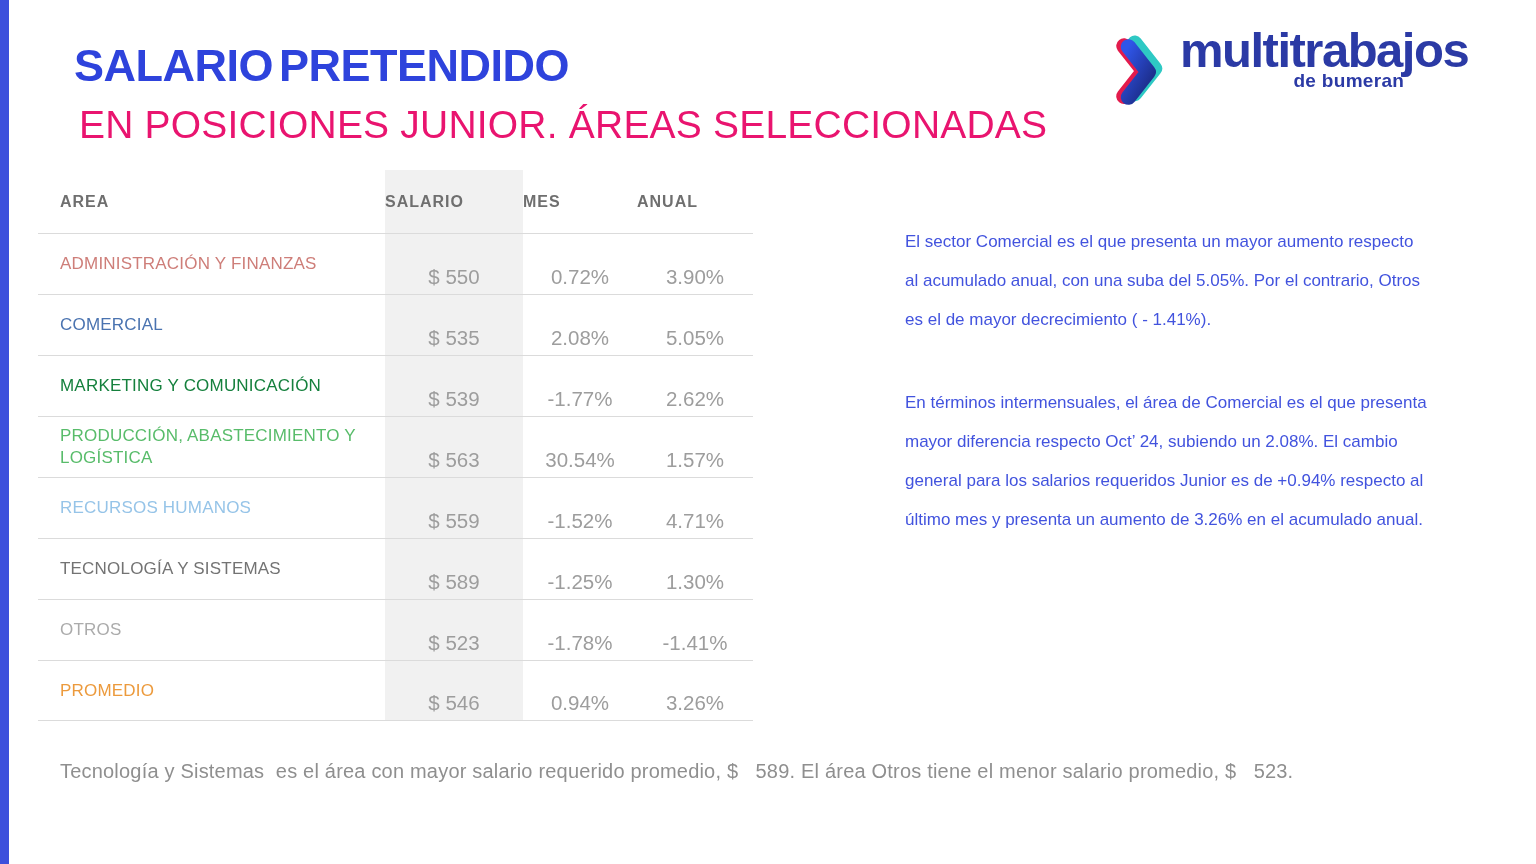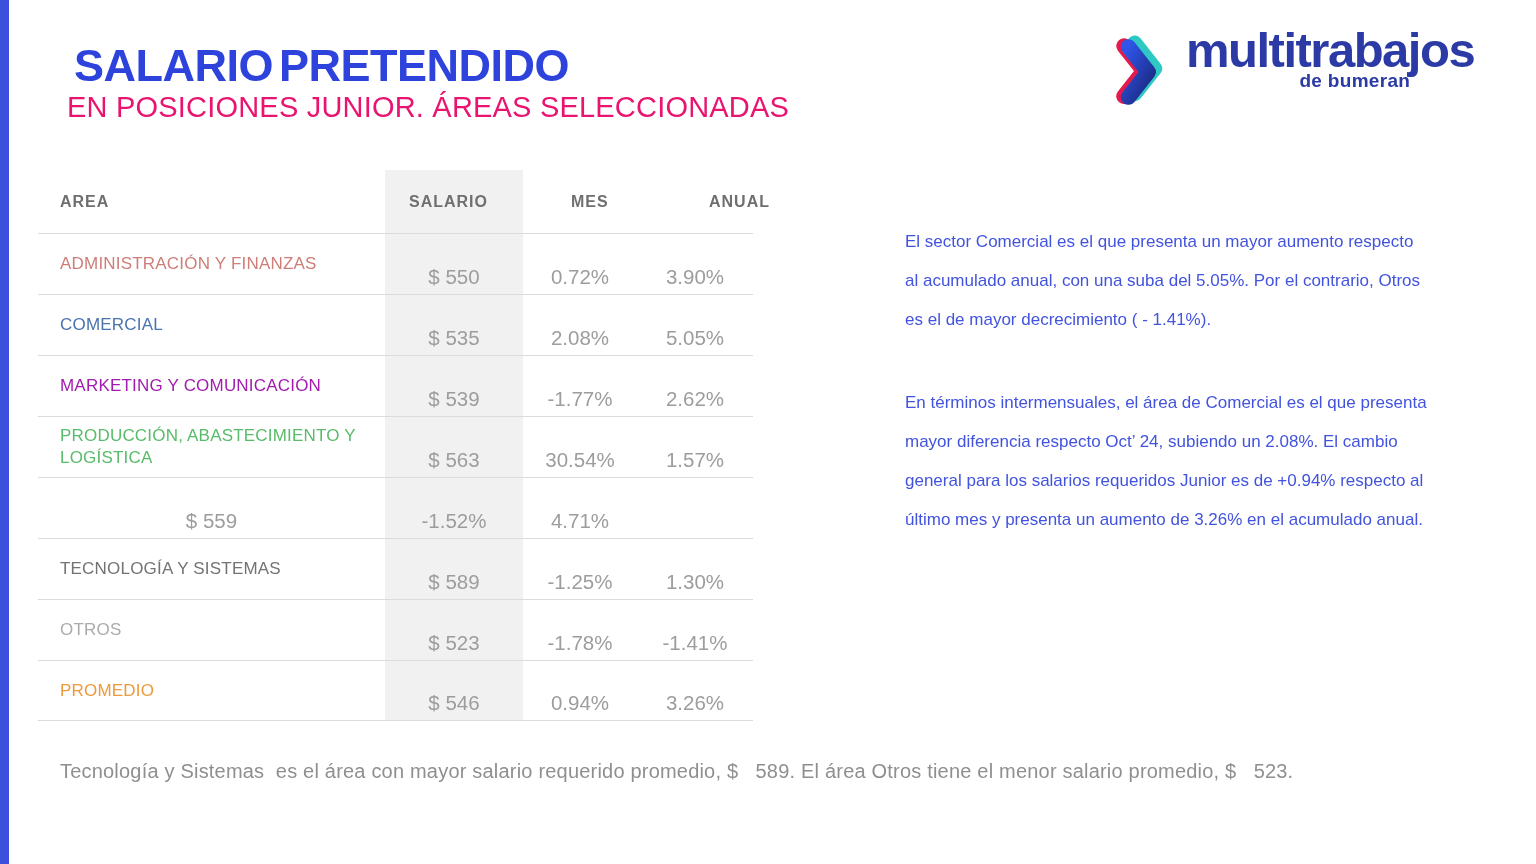--- a/index.html
+++ b/index.html
@@ -7,38 +7,38 @@
   .slide {
     position:relative; width:1536px; height:864px; background:#ffffff;
     font-family:"Liberation Sans", sans-serif; overflow:hidden;
   }
   .left-bar { position:absolute; left:0; top:0; width:9px; height:864px;
     background:var(--left-bar-blue,#3C50DC); }
 
   .title { position:absolute; left:62px; top:28px; margin:12px;
     font-size:45px; font-weight:bold; letter-spacing:-0.5px; word-spacing:-6px;
     color:var(--title-blue,#2E43DC); }
-  .subtitle { position:absolute; left:63px; top:87px; margin:4px;
-    font-size:29px; font-weight:400; letter-spacing:0.2px;
+  .subtitle { position:absolute; left:63px; top:87px; margin:16px;
+    font-size:39px; font-weight:400; letter-spacing:0.2px;
     color:var(--subtitle-pink,#E9146F); }
 
   .logo { position:absolute; left:1114px; top:26px; display:flex; align-items:flex-start; }
   .logo-icon { margin-top:8px; }
-  .brand-block { margin-left:18px; }
+  .brand-block { margin-left:12px; }
   .brand-text { font-size:49px; font-weight:bold; letter-spacing:-1.5px; line-height:1.0;
     color:var(--brand-navy,#2B3AA5); }
   .brand-sub { font-size:19px; font-weight:bold; letter-spacing:0.3px; margin-top:-5px;
     text-align:right; padding-right:64px; color:var(--brand-navy,#2B3AA5); }
 
   .table { position:absolute; left:38px; top:170px; width:715px; }
   .band { position:absolute; left:347px; top:0; width:138px; height:551px;
     background:var(--band-gray,#F1F1F1); }
   .thead, .trow { position:relative; display:grid;
     grid-template-columns:347px 138px 114px 116px; }
-  .thead { height:63px; align-items:center;gap:24px; }
+  .thead { height:63px; align-items:center; }
   .th { font-size:16px; font-weight:bold; letter-spacing:1px;
     color:var(--header-gray,#6F6F6F); }
   .th.left { padding-left:22px; text-align:left; }
   .th.c { text-align:left; }
   .trow { height:61px; border-top:1px solid var(--row-line-gray,#DBDBDB); }
   .trow:last-child { border-bottom:1px solid var(--row-line-gray,#DBDBDB); }
   .area-cell { display:flex; align-items:center; padding-left:22px;
     font-size:17px; letter-spacing:0.2px; line-height:22px; }
   .val { align-self:end; text-align:center; padding-bottom:5px;
     font-size:20.5px; color:var(--value-gray,#9D9D9D); }
@@ -94,32 +94,33 @@
       <div class="val">0.72%</div>
       <div class="val">3.90%</div>
     </div>
         <div class="trow">
       <div class="area-cell" style="color: rgb(74, 115, 176); text-align: center;">COMERCIAL</div>
       <div class="val">$ 535</div>
       <div class="val">2.08%</div>
       <div class="val">5.05%</div>
     </div>
         <div class="trow">
-      <div class="area-cell" style="color: #a21caf;">MARKETING Y COMUNICACIÓN</div>
+      <div class="area-cell" style="color: #15803d;">MARKETING Y COMUNICACIÓN</div>
       <div class="val">$ 539</div>
       <div class="val">-1.77%</div>
       <div class="val">2.62%</div>
     </div>
         <div class="trow">
       <div class="area-cell" style="color: rgb(88, 188, 106);">PRODUCCIÓN, ABASTECIMIENTO Y LOGÍSTICA</div>
       <div class="val">$ 563</div>
       <div class="val">30.54%</div>
       <div class="val">1.57%</div>
     </div>
         <div class="trow">
+      <div class="area-cell" style="color: rgb(150, 196, 232);">RECURSOS HUMANOS</div>
       <div class="val">$ 559</div>
       <div class="val">-1.52%</div>
       <div class="val">4.71%</div>
     </div>
         <div class="trow">
       <div class="area-cell" style="color: #737373;">TECNOLOGÍA Y SISTEMAS</div>
       <div class="val">$ 589</div>
       <div class="val">-1.25%</div>
       <div class="val">1.30%</div>
     </div>

